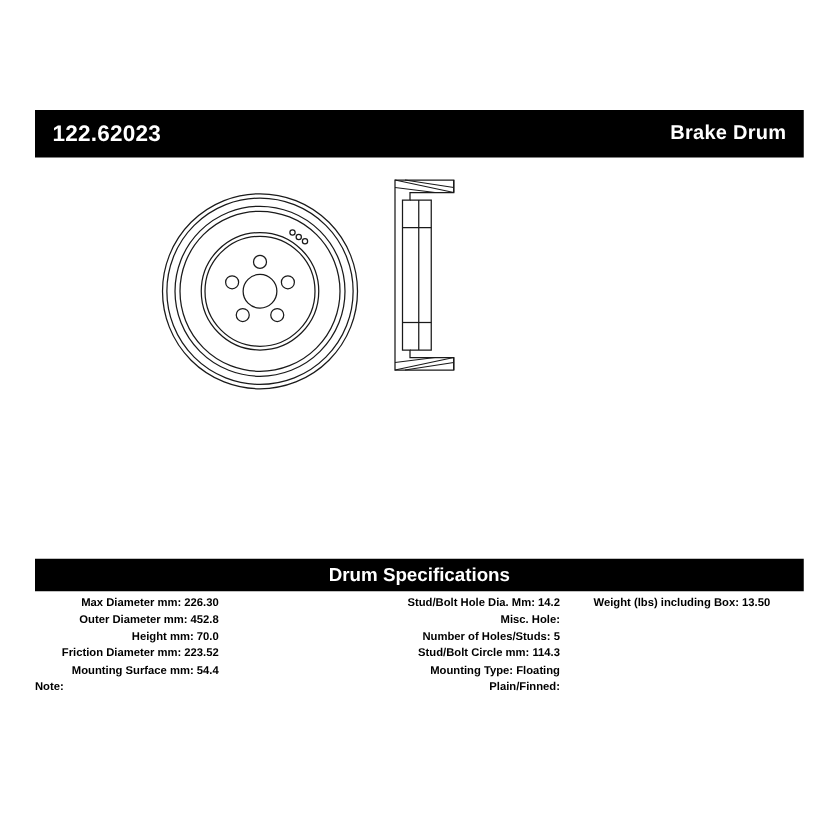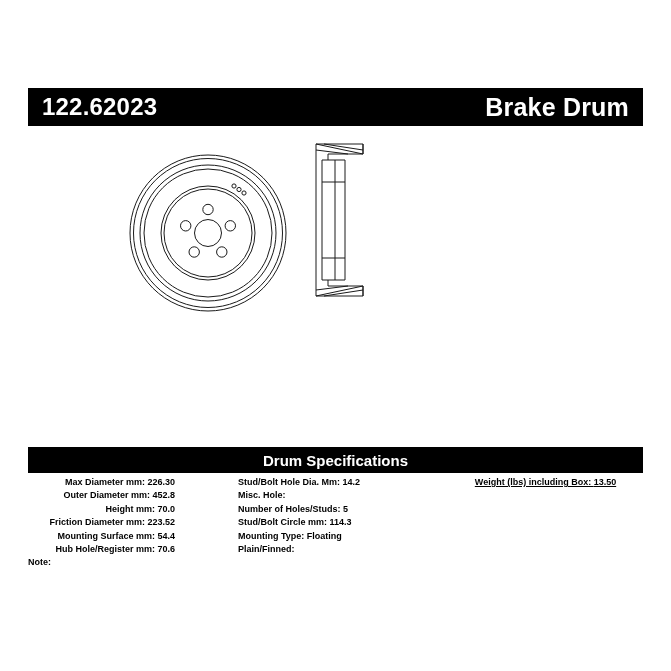--- a/index.html
+++ b/index.html
@@ -29,27 +29,27 @@
     height: 38px;
     background: #000000;
     display: flex;
     align-items: center;
     justify-content: space-between;
     padding: 0 14px;
     box-sizing: border-box;
   }
   .part-number {
     color: #ffffff;
-    font-size: 24px;
+    font-size: 18px;
     font-weight: bold;
     letter-spacing: 0.2px;
   }
   .product-title {
     color: #ffffff;
-    font-size: 25px;
+    font-size: 16px;
     font-weight: bold;
     letter-spacing: 0.2px;
   }
 
   
   .drawing {
     position: absolute;
     left: 28px;
     top: 130px;
     width: 615px;
@@ -92,22 +92,22 @@
     top: 0;
   }
   .col-left  { left: 0;    width: 210px; }
   .col-mid   { left: 210px; width: 210px; }
   .col-right { left: 420px; width: 195px; }
 
   .spec-row {
     white-space: nowrap;
   }
   .col-left .spec-row  { text-align: right; padding-right: 63px; }
-  .col-mid  .spec-row  { text-align: left; }
-  .col-right .spec-row { text-align: center; text-decoration: underline; }
+  .col-mid  .spec-row  { text-align: right; }
+  .col-right .spec-row { text-align: center; }
 
   .spec-label { font-weight: bold; margin-top: 45px; }
   .spec-value { font-weight: bold; }
 
   .note-row {
     padding-right: 108px;
     font-weight: bold;
     white-space: nowrap;
   }
 </style>
@@ -192,24 +192,20 @@
         <span class="spec-value">70.0</span>
       </div>
       <div class="spec-row">
         <span class="spec-label">Friction Diameter mm: </span>
         <span class="spec-value">223.52</span>
       </div>
       <div class="spec-row">
         <span class="spec-label">Mounting Surface mm: </span>
         <span class="spec-value">54.4</span>
       </div>
-      <div class="spec-row">
-        <span class="spec-label">Hub Hole/Register mm: </span>
-        <span class="spec-value">70.6</span>
-      </div>
       <div class="note-row">Note:</div>
     </div>
 
     <div class="col col-mid">
       <div class="spec-row">
         <span class="spec-label">Stud/Bolt Hole Dia. Mm: </span>
         <span class="spec-value">14.2</span>
       </div>
       <div class="spec-row">
         <span class="spec-label">Misc. Hole:</span>

